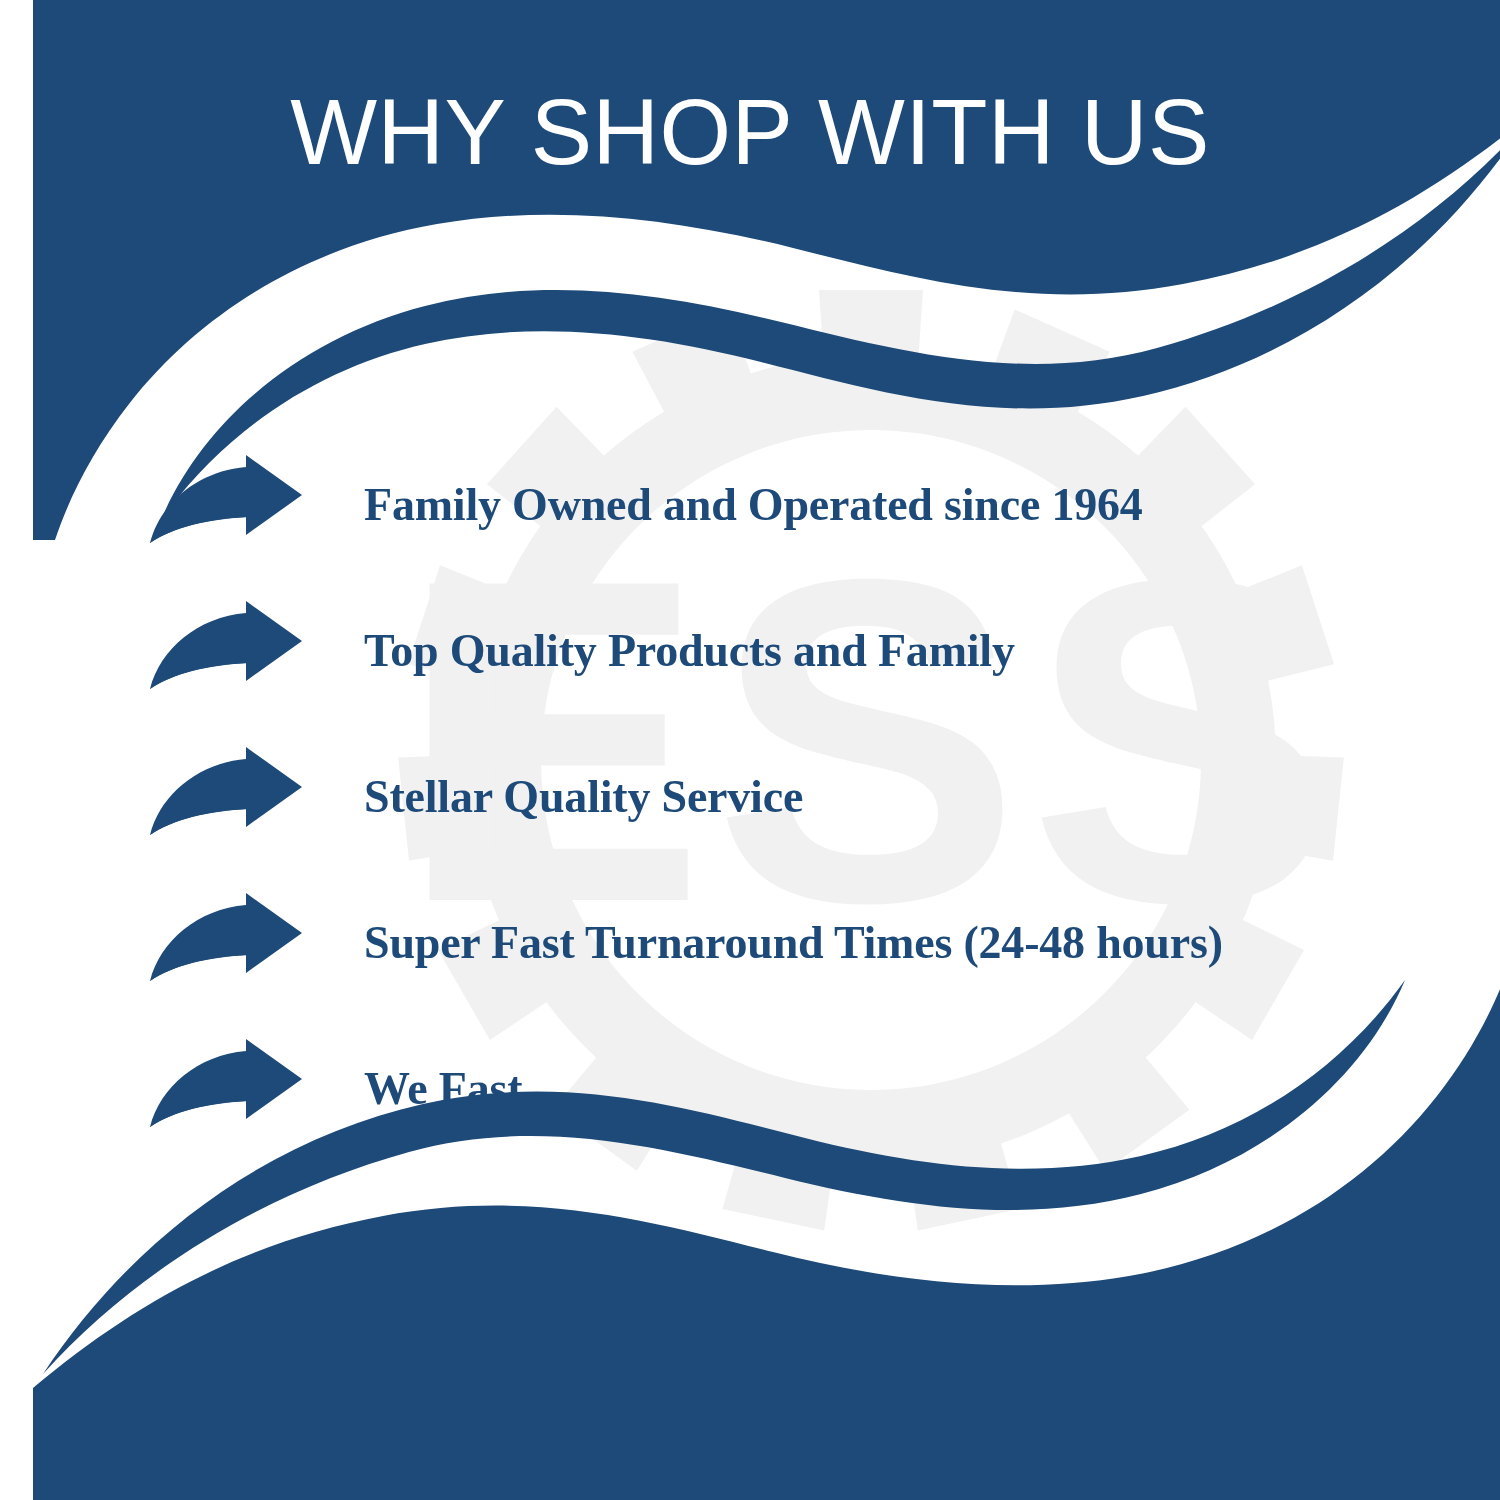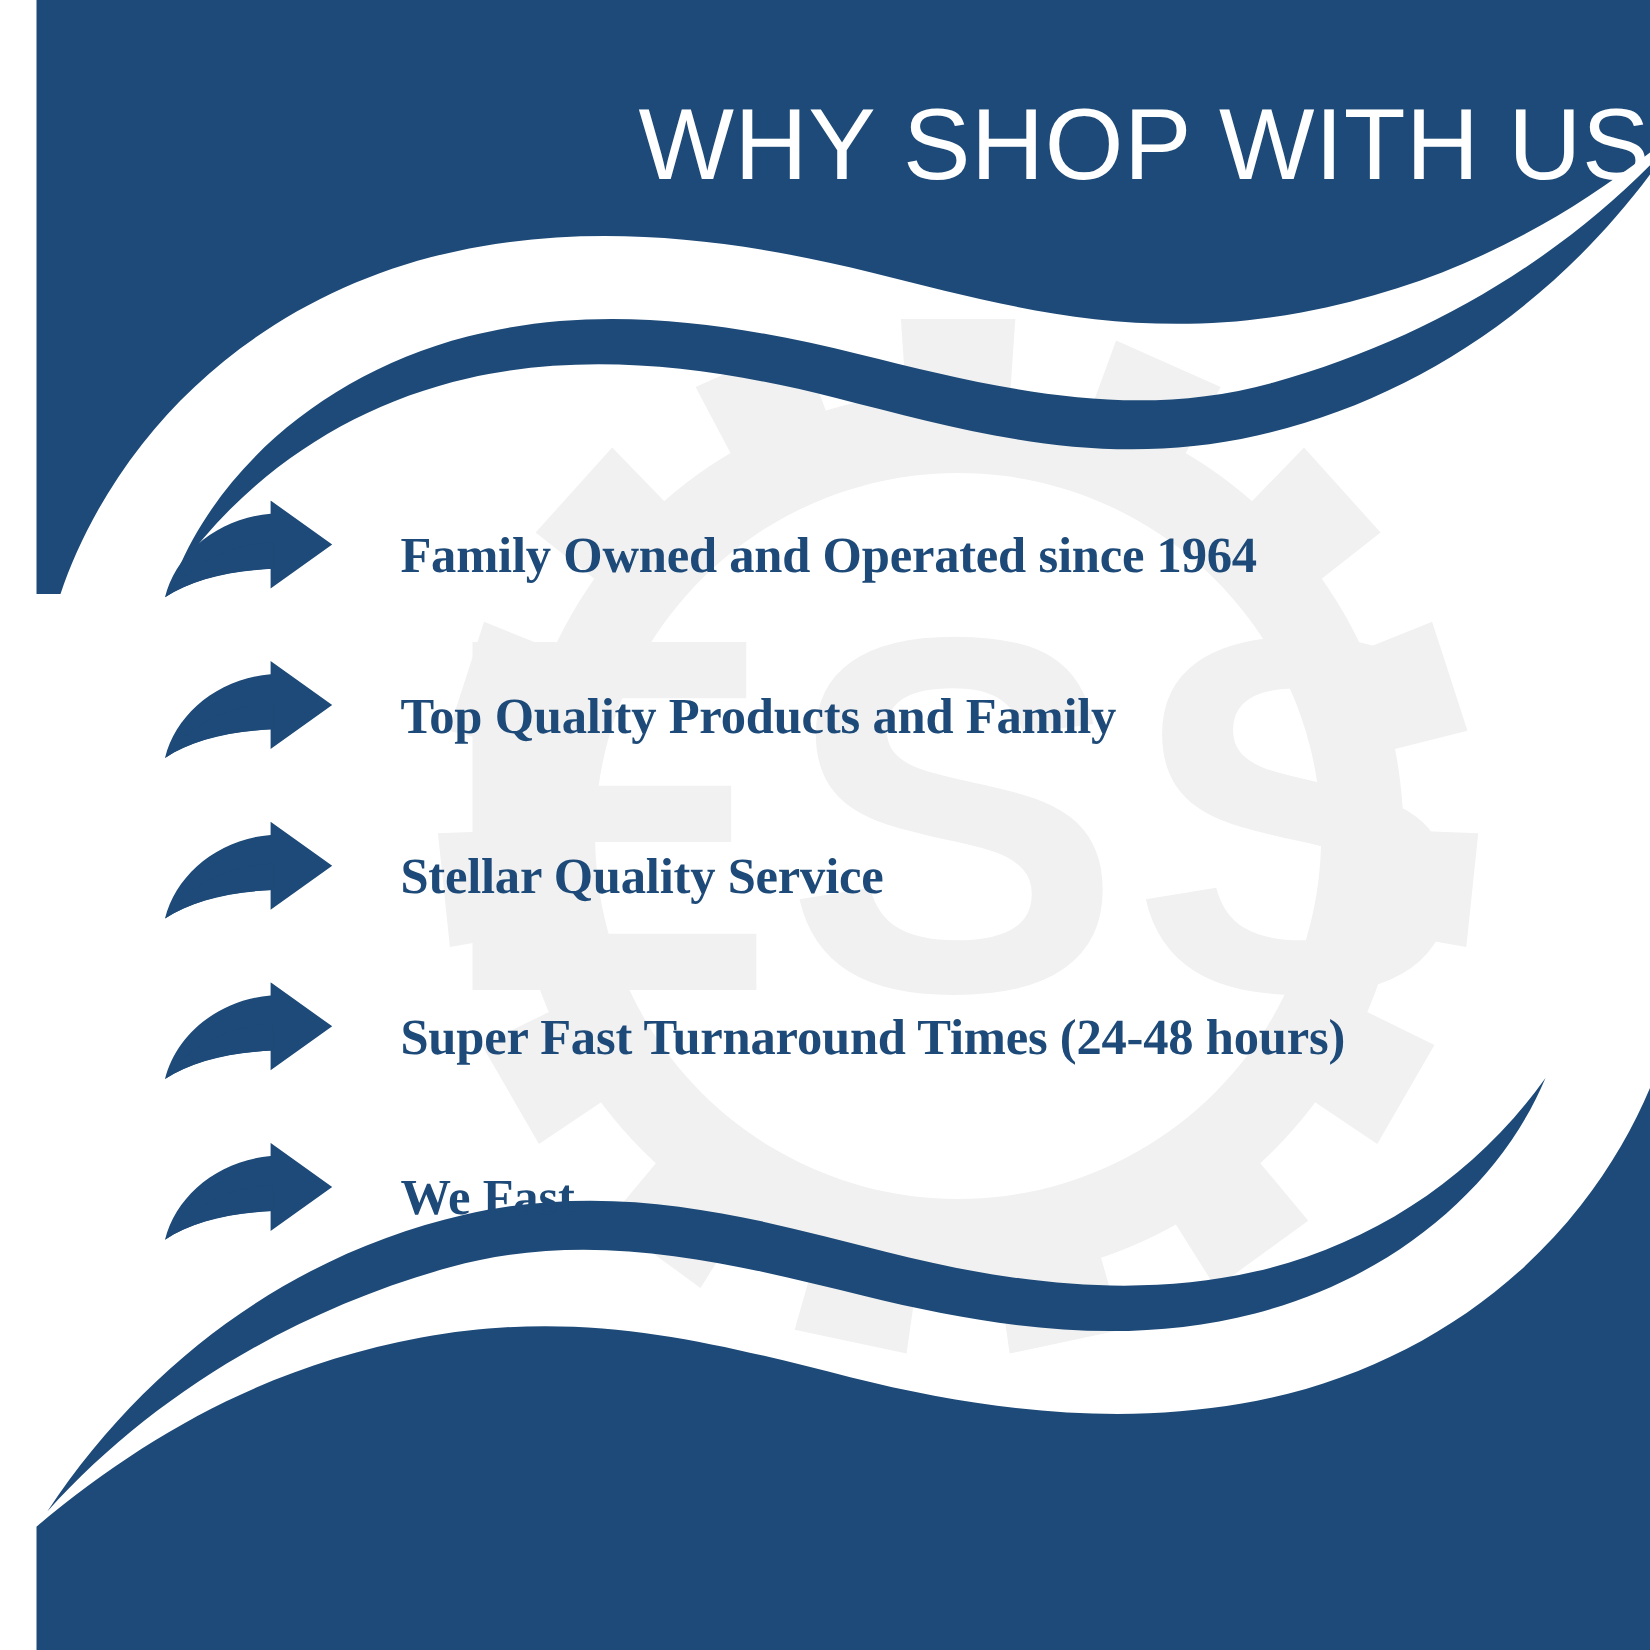--- a/index.html
+++ b/index.html
@@ -39,21 +39,21 @@
   .wave-bottom-layer {
     z-index: 3;
   }
 
   
   .header-title {
     position: absolute;
     top: 22px;
     left: 0;
     width: 1500px;
-    text-align: right;
+    text-align: center;
     z-index: 5;
     color: #ffffff;
     font-size: 92px;
     line-height: 1.05;
     font-weight: 400;
     letter-spacing: 0.5px;
     font-family: "Liberation Sans", "DejaVu Sans", sans-serif;
     white-space: nowrap;
   }
 

